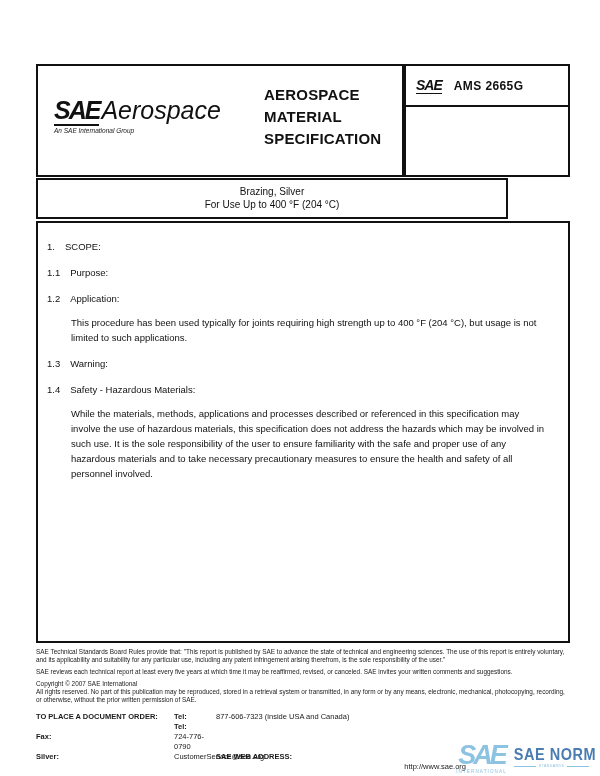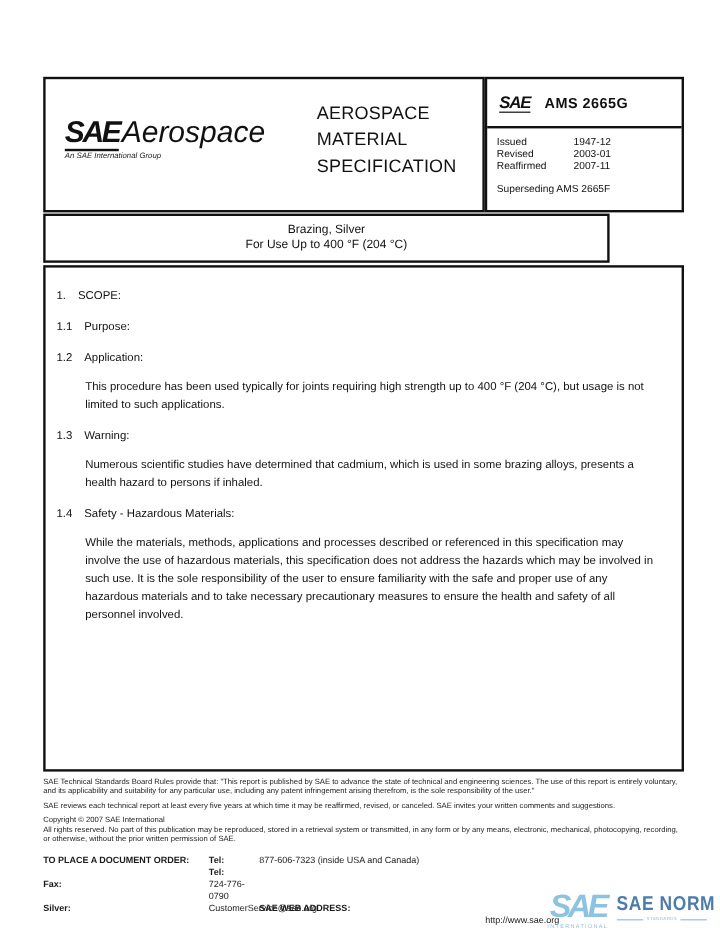--- a/index.html
+++ b/index.html
@@ -15,21 +15,21 @@
   .sae-logo{position:absolute;left:16px;top:10px;}
   .logo-line{white-space:nowrap;margin-top:20px;}
   .logo-sae{
     font-weight:800;font-style:italic;font-size:25px;letter-spacing:-2px;
     border-bottom:2px solid #111;padding-bottom:0px;
   }
   .logo-aero{font-style:italic;font-size:25px;letter-spacing:0px;margin-left:2px;}
   .logo-tagline{font-size:6.5px;font-style:italic;margin-top:2px;color:#222;}
   .doc-type{
     position:absolute;left:226px;top:18px;width:145px;
-    font-weight:400;font-size:15px;line-height:22px;letter-spacing:0.2px;
+    font-weight:700;font-size:15px;line-height:22px;letter-spacing:0.2px;
   }
   .hdr-right{
     position:absolute;left:404px;top:64px;width:166px;height:113px;
     border:2px solid #111;box-sizing:border-box;
   }
   .hdr-right-top{
     height:41px;border-bottom:2px solid #111;box-sizing:border-box;
     display:flex;align-items:center;padding-left:10px;
   }
   .sae-small{
@@ -98,56 +98,40 @@
       <div class="logo-tagline">An SAE International Group</div>
     </div>
     <div class="doc-type">AEROSPACE MATERIAL SPECIFICATION</div>
   </div>
 
   <div class="hdr-right">
     <div class="hdr-right-top">
       <span class="sae-small">SAE</span>
       <span class="doc-number">AMS 2665G</span>
     </div>
-    <div class="hdr-right-bottom">
-      <div class="hist-row">
-        <span class="hist-label">Issued</span>
-        <span class="hist-value">1947-12</span>
-      </div>
-      <div class="hist-row">
-        <span class="hist-label">Revised</span>
-        <span class="hist-value">2003-01</span>
-      </div>
-      <div class="hist-row">
-        <span class="hist-label">Reaffirmed</span>
-        <span class="hist-value">2007-11</span>
-      </div>
-      <div class="superseding">Superseding AMS 2665F</div>
-    </div>
   </div>
 
   <div class="title-box">
     <div>Brazing, Silver</div>
     <div>For Use Up to 400 °F (204 °C)</div>
   </div>
 
   <div class="body-box">
     <div class="section">
       <span class="sec-num">1.</span><span class="sec-heading">SCOPE:</span>
     </div>
     <div class="section">
       <span class="sec-num">1.1</span><span class="sec-heading">Purpose:</span>
     </div>
     <div class="section">
       <span class="sec-num">1.2</span><span class="sec-heading">Application:</span>
       <p class="sec-text">This procedure has been used typically for joints requiring high strength up to 400 °F (204 °C), but usage is not limited to such applications.</p>
     </div>
     <div class="section">
       <span class="sec-num">1.3</span><span class="sec-heading">Warning:</span>
-      <p class="sec-text">Numerous scientific studies have determined that cadmium, which is used in some brazing alloys, presents a health hazard to persons if inhaled.</p>
     </div>
     <div class="section">
       <span class="sec-num">1.4</span><span class="sec-heading">Safety - Hazardous Materials:</span>
       <p class="sec-text">While the materials, methods, applications and processes described or referenced in this specification may involve the use of hazardous materials, this specification does not address the hazards which may be involved in such use. It is the sole responsibility of the user to ensure familiarity with the safe and proper use of any hazardous materials and to take necessary precautionary measures to ensure the health and safety of all personnel involved.</p>
     </div>
   </div>
 
   <div class="legal">
     <p>SAE Technical Standards Board Rules provide that: "This report is published by SAE to advance the state of technical and engineering sciences. The use of this report is entirely voluntary, and its applicability and suitability for any particular use, including any patent infringement arising therefrom, is the sole responsibility of the user."</p>
     <p>SAE reviews each technical report at least every five years at which time it may be reaffirmed, revised, or canceled. SAE invites your written comments and suggestions.</p>

